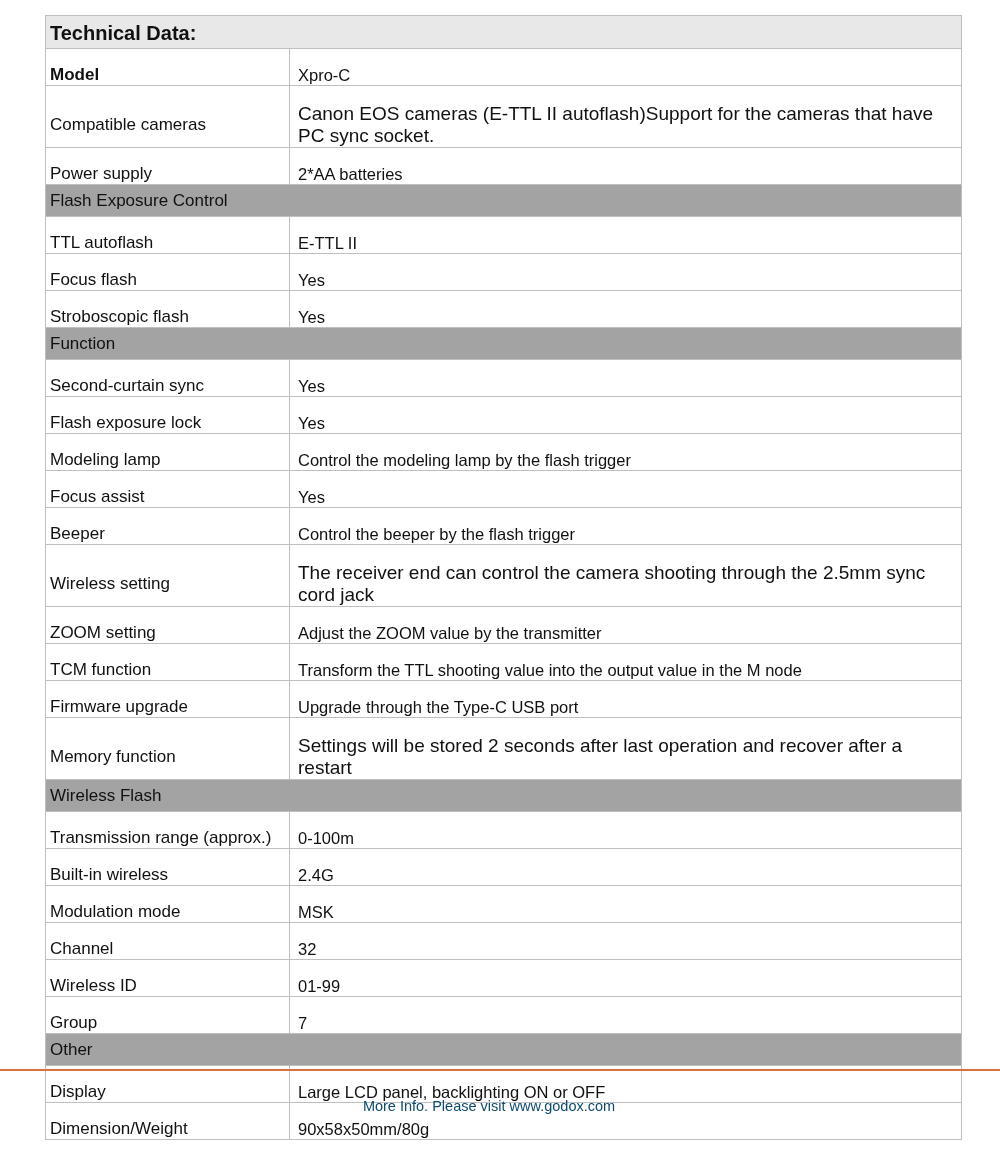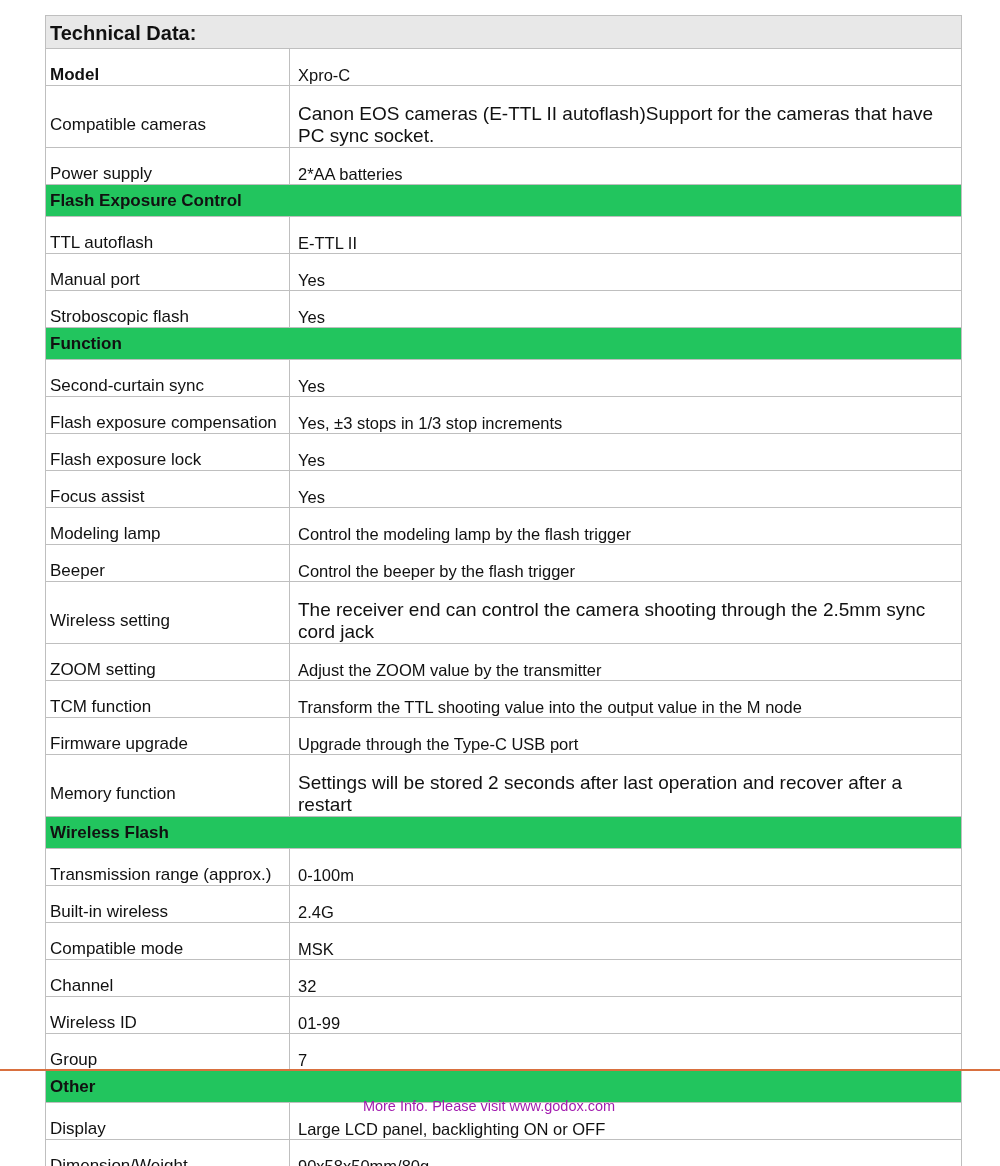--- a/index.html
+++ b/index.html
@@ -38,22 +38,22 @@
       padding-left: 8px;
       vertical-align: top;
       padding-top: 17px;
       font-size: 16.5px;
       margin-top: 44px;
     }
     .spec-table td.label {
       padding-top: 16px;
     }
     .spec-table tr.section td {
-      background: #22c55e;
-      font-weight: bold;
+      background: #a3a3a3;
+      font-weight: normal;
       font-size: 17px;
     }
     .spec-table tr.title td {
       background: #e8e8e8;
       font-weight: bold;
       font-size: 20px;
       height: 33px;
       padding-top: 3px;
     }
     .spec-table tr.bold-row td.label {
@@ -70,21 +70,21 @@
       height: 2px;
       background: #d9703f;
     }
     .footer {
       position: absolute;
       left: 0;
       top: 1098px;
       width: 978px;
       text-align: center;
       font-size: 14.5px;
-      color: #a21caf;
+      color: #0c4a6e;
     }
   </style>
 </head>
 <body>
 
 <table class="spec-table">
   <colgroup>
       <col class="c-label">
       <col class="c-value">
     </colgroup>
@@ -106,52 +106,48 @@
     </tr>
 
     <tr class="section">
       <td colspan="2">Flash Exposure Control</td>
     </tr>
     <tr>
       <td class="label">TTL autoflash</td>
       <td class="value">E-TTL II</td>
     </tr>
     <tr>
-      <td class="label">Manual port</td>
+      <td class="label">Focus flash</td>
       <td class="value">Yes</td>
     </tr>
     <tr>
       <td class="label">Stroboscopic flash</td>
       <td class="value">Yes</td>
     </tr>
 
     <tr class="section">
       <td colspan="2">Function</td>
     </tr>
     <tr>
       <td class="label">Second-curtain sync</td>
       <td class="value">Yes</td>
     </tr>
     <tr>
-      <td class="label">Flash exposure compensation</td>
-      <td class="value">Yes, ±3 stops in 1/3 stop increments</td>
-    </tr>
-    <tr>
       <td class="label">Flash exposure lock</td>
-      <td class="value">Yes</td>
-    </tr>
-    <tr>
-      <td class="label">Focus assist</td>
       <td class="value">Yes</td>
     </tr>
     <tr>
       <td class="label">Modeling lamp</td>
       <td class="value">Control the modeling lamp by the flash trigger</td>
     </tr>
     <tr>
+      <td class="label">Focus assist</td>
+      <td class="value">Yes</td>
+    </tr>
+    <tr>
       <td class="label">Beeper</td>
       <td class="value">Control the beeper by the flash trigger</td>
     </tr>
     <tr>
       <td class="label">Wireless setting</td>
       <td class="value small">The receiver end can control the camera shooting through the 2.5mm sync cord jack</td>
     </tr>
     <tr>
       <td class="label">ZOOM setting</td>
       <td class="value">Adjust the ZOOM value by the transmitter</td>
@@ -174,21 +170,21 @@
     </tr>
     <tr>
       <td class="label">Transmission range (approx.)</td>
       <td class="value">0-100m</td>
     </tr>
     <tr>
       <td class="label">Built-in wireless</td>
       <td class="value">2.4G</td>
     </tr>
     <tr>
-      <td class="label">Compatible mode</td>
+      <td class="label">Modulation mode</td>
       <td class="value">MSK</td>
     </tr>
     <tr>
       <td class="label">Channel</td>
       <td class="value">32</td>
     </tr>
     <tr>
       <td class="label">Wireless ID</td>
       <td class="value">01-99</td>
     </tr>

